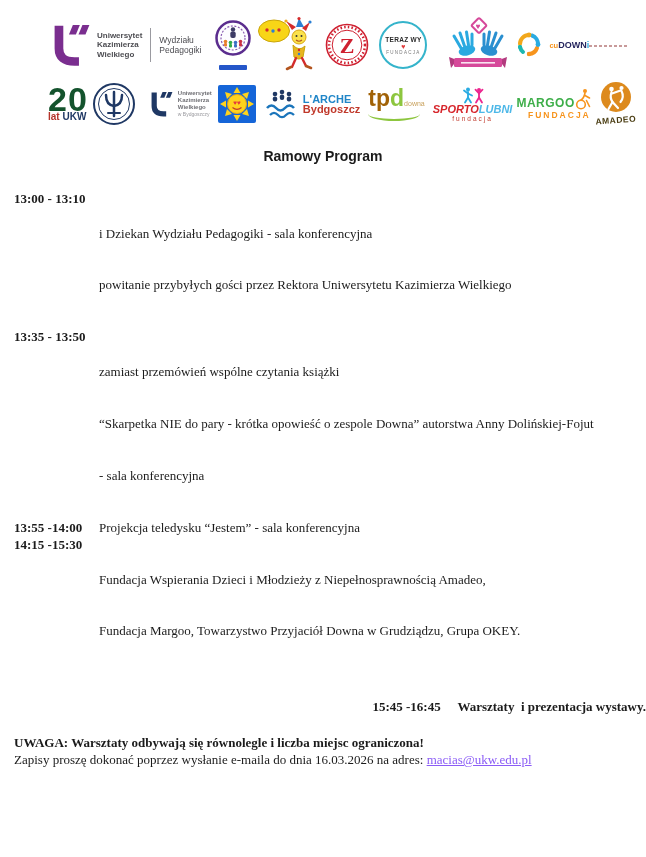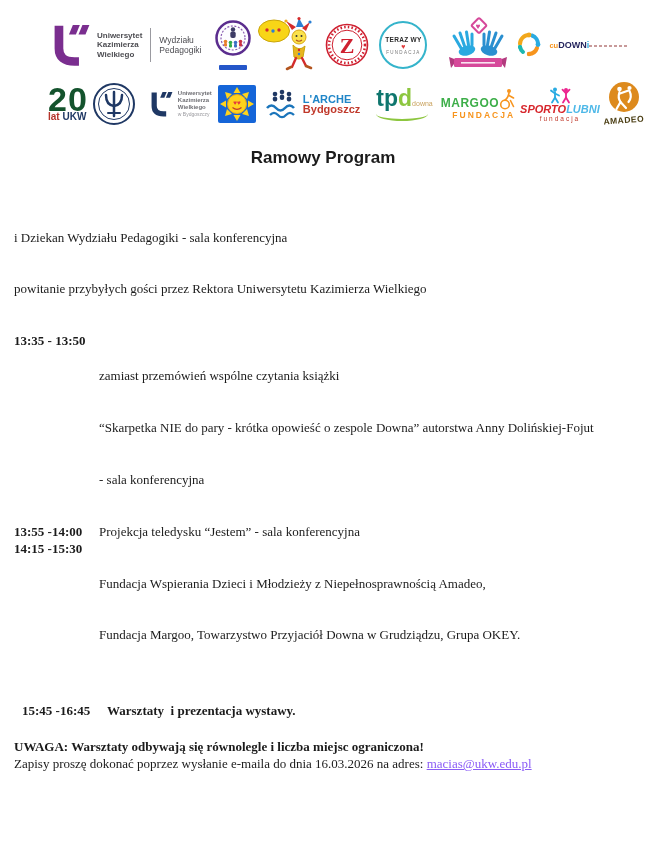--- a/index.html
+++ b/index.html
@@ -51,52 +51,52 @@
   .l20-lat{color:#b5332a;}
   .l20-ukw{color:#1f3864;}
   .crest{margin-right:14px;}
   .ukwb{margin-right:6px;}
   .ukwb-t{font-family:"Liberation Sans",sans-serif;font-size:6px;font-weight:bold;color:#6f6f74;line-height:7px;margin-left:4px;}
   .ukwb-t .tiny{font-size:5px;font-weight:normal;color:#98989d;}
 
   .sunbox{width:38px;height:38px;background:#1565d8;border-radius:2px;
     display:flex;align-items:center;justify-content:center;margin-right:8px;}
 
-  .larche{margin-right:16px;}
+  .larche{margin-right:8px;}
   .larche-t{margin-left:3px;font-family:"Liberation Sans",sans-serif;}
   .larche-name{color:#2086c8;font-weight:bold;font-size:11px;line-height:11px;}
   .larche-city{color:#c0392b;font-weight:bold;font-size:11px;line-height:9px;}
 
   .tpd{flex-direction:column;align-items:flex-start;margin-right:8px;}
   .tpd-row{font-family:"Liberation Sans",sans-serif;font-weight:bold;font-size:23px;line-height:20px;}
-  .tpd-tp{color:#0f766e;}
+  .tpd-tp{color:#a16207;}
   .tpd-d{color:#8dc63f;}
   .tpd-sub{font-size:7px;color:#c9a25e;font-weight:normal;}
   .tpd-swoosh{width:52px;height:12px;border-bottom:2.5px solid #8dc63f;border-radius:50%;margin-top:-7px;}
 
   .margoo{flex-direction:column;align-items:flex-end;margin-right:5px;}
   .mg-row{display:flex;align-items:flex-end;}
   .mg-name{font-family:"Liberation Sans",sans-serif;font-weight:bold;font-size:12px;color:#3dae49;letter-spacing:.5px;}
   .mg-sub{font-family:"Liberation Sans",sans-serif;font-weight:bold;font-size:8.5px;color:#f7941d;letter-spacing:2px;}
 
   .sporto{flex-direction:column;align-items:center;margin-right:4px;}
   .sp-row{font-family:"Liberation Sans",sans-serif;font-weight:bold;font-style:italic;font-size:11px;line-height:11px;}
   .sp-a{color:#d7262c;}
   .sp-b{color:#4db8e8;}
   .sp-sub{font-family:"Liberation Sans",sans-serif;font-size:6.5px;color:#c0392b;letter-spacing:2px;}
 
   
   .title{margin-top:17px;text-align:center;font-family:"Liberation Sans",sans-serif;
-    font-weight:bold;font-size:17px;color:#1b1b1b;}
+    font-weight:bold;font-size:14px;color:#1b1b1b;}
   .schedule{margin:26px 10px 0 14px;line-height:17.3px;}
   .srow{display:flex;}
   .stime{width:85px;flex-shrink:0;font-weight:bold;white-space:pre;}
   .sdesc{white-space:pre-wrap;}
   .b{font-weight:bold;}
-  .flexrow{display:flex;margin-left:22px;line-height:17.3px;}
+  .flexrow{display:flex;margin-left:14px;line-height:17.3px;justify-content:flex-end;}
   .summary{margin-top:24px;}
   .para{margin-left:14px;margin-right:10px;line-height:17.3px;white-space:pre-wrap;}
   .uwaga{margin-top:18px;font-weight:bold;}
   a.maillink{color:#8b5cf6;text-decoration:underline;cursor:pointer;}
 </style>
 </head>
 <body>
 
 <div class="logos">
   <div class="lrow row1">
@@ -296,59 +296,59 @@
         <div class="larche-name">L'ARCHE</div>
         <div class="larche-city">Bydgoszcz</div>
       </div>
     </div>
 
     <div class="lg tpd">
       <div class="tpd-row"><span class="tpd-tp">tp</span><span class="tpd-d">d</span><span class="tpd-sub">downa</span></div>
       <div class="tpd-swoosh"></div>
     </div>
 
+    <div class="lg sporto">
+      <svg width="28" height="17" viewBox="0 0 28 17">
+        <g stroke="#29abe2" stroke-width="1.8" fill="none" stroke-linecap="round">
+          <circle cx="9" cy="2.6" r="2" fill="#29abe2" stroke="none"></circle>
+          <path d="M9 5 v5.5"></path>
+            <path d="M9 6.5 l-4 -3"></path>
+            <path d="M9 6.5 l4 2"></path>
+          <path d="M9 10.5 l-3 5"></path>
+            <path d="M9 10.5 l3 5"></path>
+        </g>
+        <g stroke="#ec268f" stroke-width="1.8" fill="none" stroke-linecap="round">
+          <circle cx="20" cy="3" r="2" fill="#ec268f" stroke="none"></circle>
+          <path d="M20 5 v5.5"></path>
+            <path d="M20 6.5 l-3.5 -3.8"></path>
+            <path d="M20 6.5 l3.5 -3.8"></path>
+          <path d="M20 10.5 l-3 5"></path>
+            <path d="M20 10.5 l3 5"></path>
+        </g>
+      </svg>
+      <div class="sp-row"><span class="sp-a">SPORTO</span><span class="sp-b">LUBNI</span></div>
+      <div class="sp-sub">fundacja</div>
+    </div>
+
     <div class="lg margoo">
       <div class="mg-row">
         <span class="mg-name">MARGOO</span>
         <svg width="16" height="22" viewBox="0 0 16 22">
           <g stroke="#f7941d" fill="none" stroke-width="1.6" stroke-linecap="round">
             <circle cx="10" cy="3" r="2" fill="#f7941d" stroke="none"></circle>
             <path d="M10 5 q-1 5 -4 7"></path>
             <path d="M10 7.5 l4.5 2.5"></path>
             <circle cx="6" cy="16.5" r="4.3"></circle>
             <path d="M11.5 12.5 l3 6"></path>
           </g>
         </svg>
       </div>
       <div class="mg-sub">FUNDACJA</div>
     </div>
 
-    <div class="lg sporto">
-      <svg width="28" height="17" viewBox="0 0 28 17">
-        <g stroke="#29abe2" stroke-width="1.8" fill="none" stroke-linecap="round">
-          <circle cx="9" cy="2.6" r="2" fill="#29abe2" stroke="none"></circle>
-          <path d="M9 5 v5.5"></path>
-            <path d="M9 6.5 l-4 -3"></path>
-            <path d="M9 6.5 l4 2"></path>
-          <path d="M9 10.5 l-3 5"></path>
-            <path d="M9 10.5 l3 5"></path>
-        </g>
-        <g stroke="#ec268f" stroke-width="1.8" fill="none" stroke-linecap="round">
-          <circle cx="20" cy="3" r="2" fill="#ec268f" stroke="none"></circle>
-          <path d="M20 5 v5.5"></path>
-            <path d="M20 6.5 l-3.5 -3.8"></path>
-            <path d="M20 6.5 l3.5 -3.8"></path>
-          <path d="M20 10.5 l-3 5"></path>
-            <path d="M20 10.5 l3 5"></path>
-        </g>
-      </svg>
-      <div class="sp-row"><span class="sp-a">SPORTO</span><span class="sp-b">LUBNI</span></div>
-      <div class="sp-sub">fundacja</div>
-    </div>
-
     <div class="lg">
       <svg width="40" height="48" viewBox="0 0 40 48">
         <circle cx="20" cy="17" r="15" fill="#dd8a1d"></circle>
         <g stroke="#fff" stroke-width="2.2" fill="none" stroke-linecap="round">
           <circle cx="15.5" cy="9" r="2.3" fill="#fff" stroke="none"></circle>
           <path d="M15.5 12 q-2 6 1 10"></path>
           <path d="M16 13.5 l8.5 -3"></path>
           <circle cx="25.5" cy="8" r="2.1" fill="#fff" stroke="none"></circle>
           <path d="M25.5 11 q3 6 -1 11"></path>
           <path d="M16.5 22 l-4 7 M16.5 22 l5.5 6"></path>
@@ -356,20 +356,21 @@
         <text x="20" y="43" text-anchor="middle" font-family="Liberation Sans, sans-serif" font-size="8.5" font-weight="bold" fill="#4a3d12" letter-spacing="0.5" transform="rotate(-4 20 43)">AMADEO</text>
       </svg>
     </div>
   </div>
 </div>
 
 <div class="title">Ramowy Program</div>
 
 <div class="schedule">
   <div class="srow">
+    <div class="stime">13:00 - 13:10</div>
     <div class="sdesc">
       <div>i Dziekan Wydziału Pedagogiki - sala konferencyjna</div>
       <div>powitanie przybyłych gości przez Rektora Uniwersytetu Kazimierza Wielkiego</div>
     </div>
   </div>
   <div class="srow">
     <div class="stime">13:35 - 13:50</div>
     <div class="sdesc">
       <div>zamiast przemówień wspólne czytania książki</div>
       <div>“Skarpetka NIE do pary - krótka opowieść o zespole Downa” autorstwa Anny Dolińskiej-Fojut</div>

